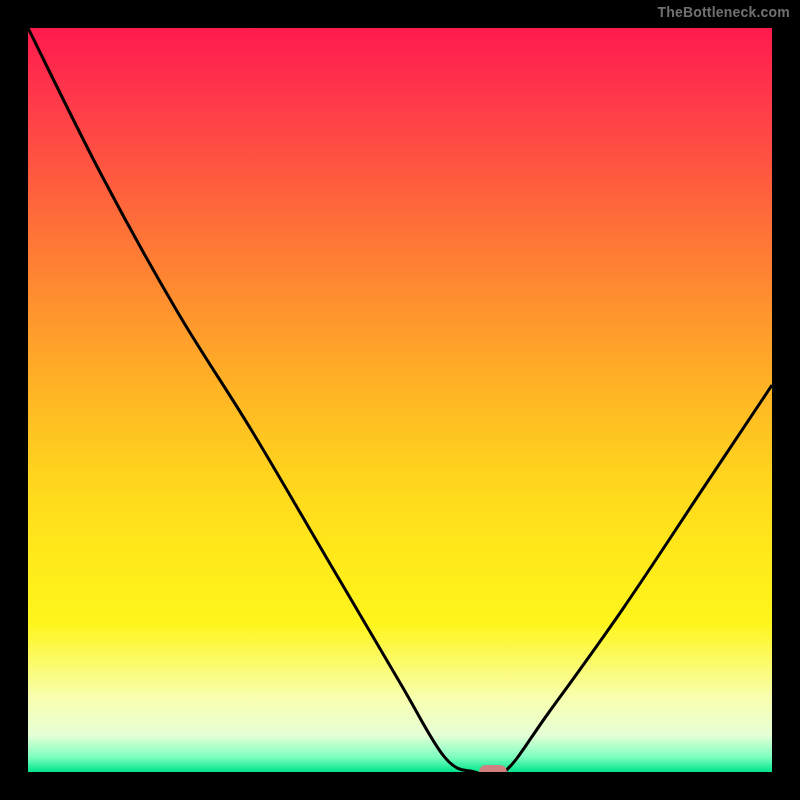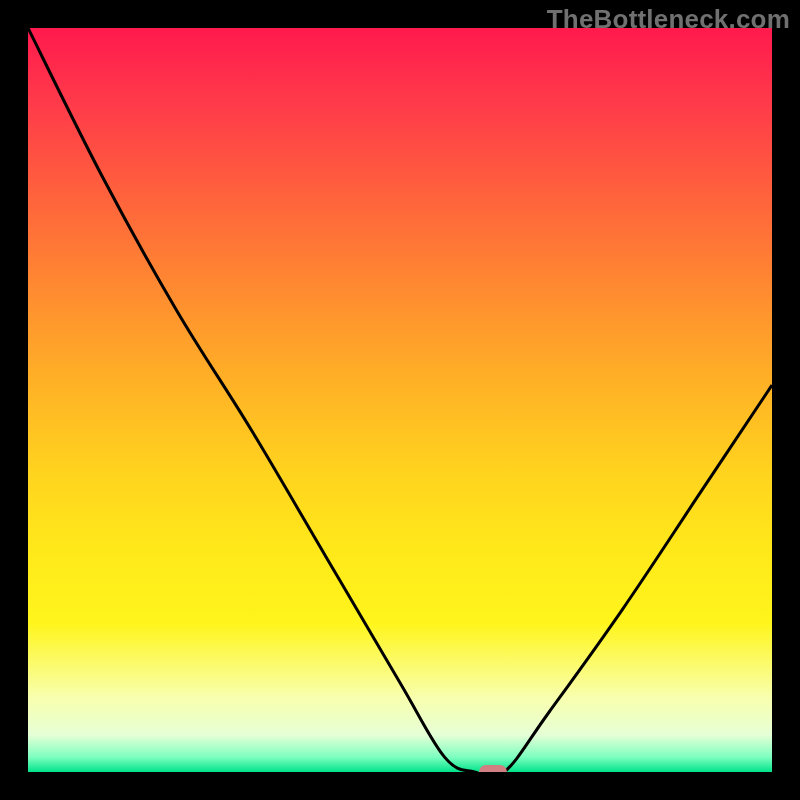--- a/index.html
+++ b/index.html
@@ -50,21 +50,21 @@
     stroke-width: 3;
   }
   .marker {
     fill: #d08080;
   }
   .watermark {
     position: absolute;
     top: 4px;
     right: 10px;
     font-family: Arial, Helvetica, sans-serif;
-    font-size: 26px;
+    font-size: 14px;
     font-weight: bold;
     color: #707070;
     letter-spacing: 0.2px;
   }
 </style>
 </head>
 <body>
 
 <div class="chart-container">
   <div class="plot-area">

